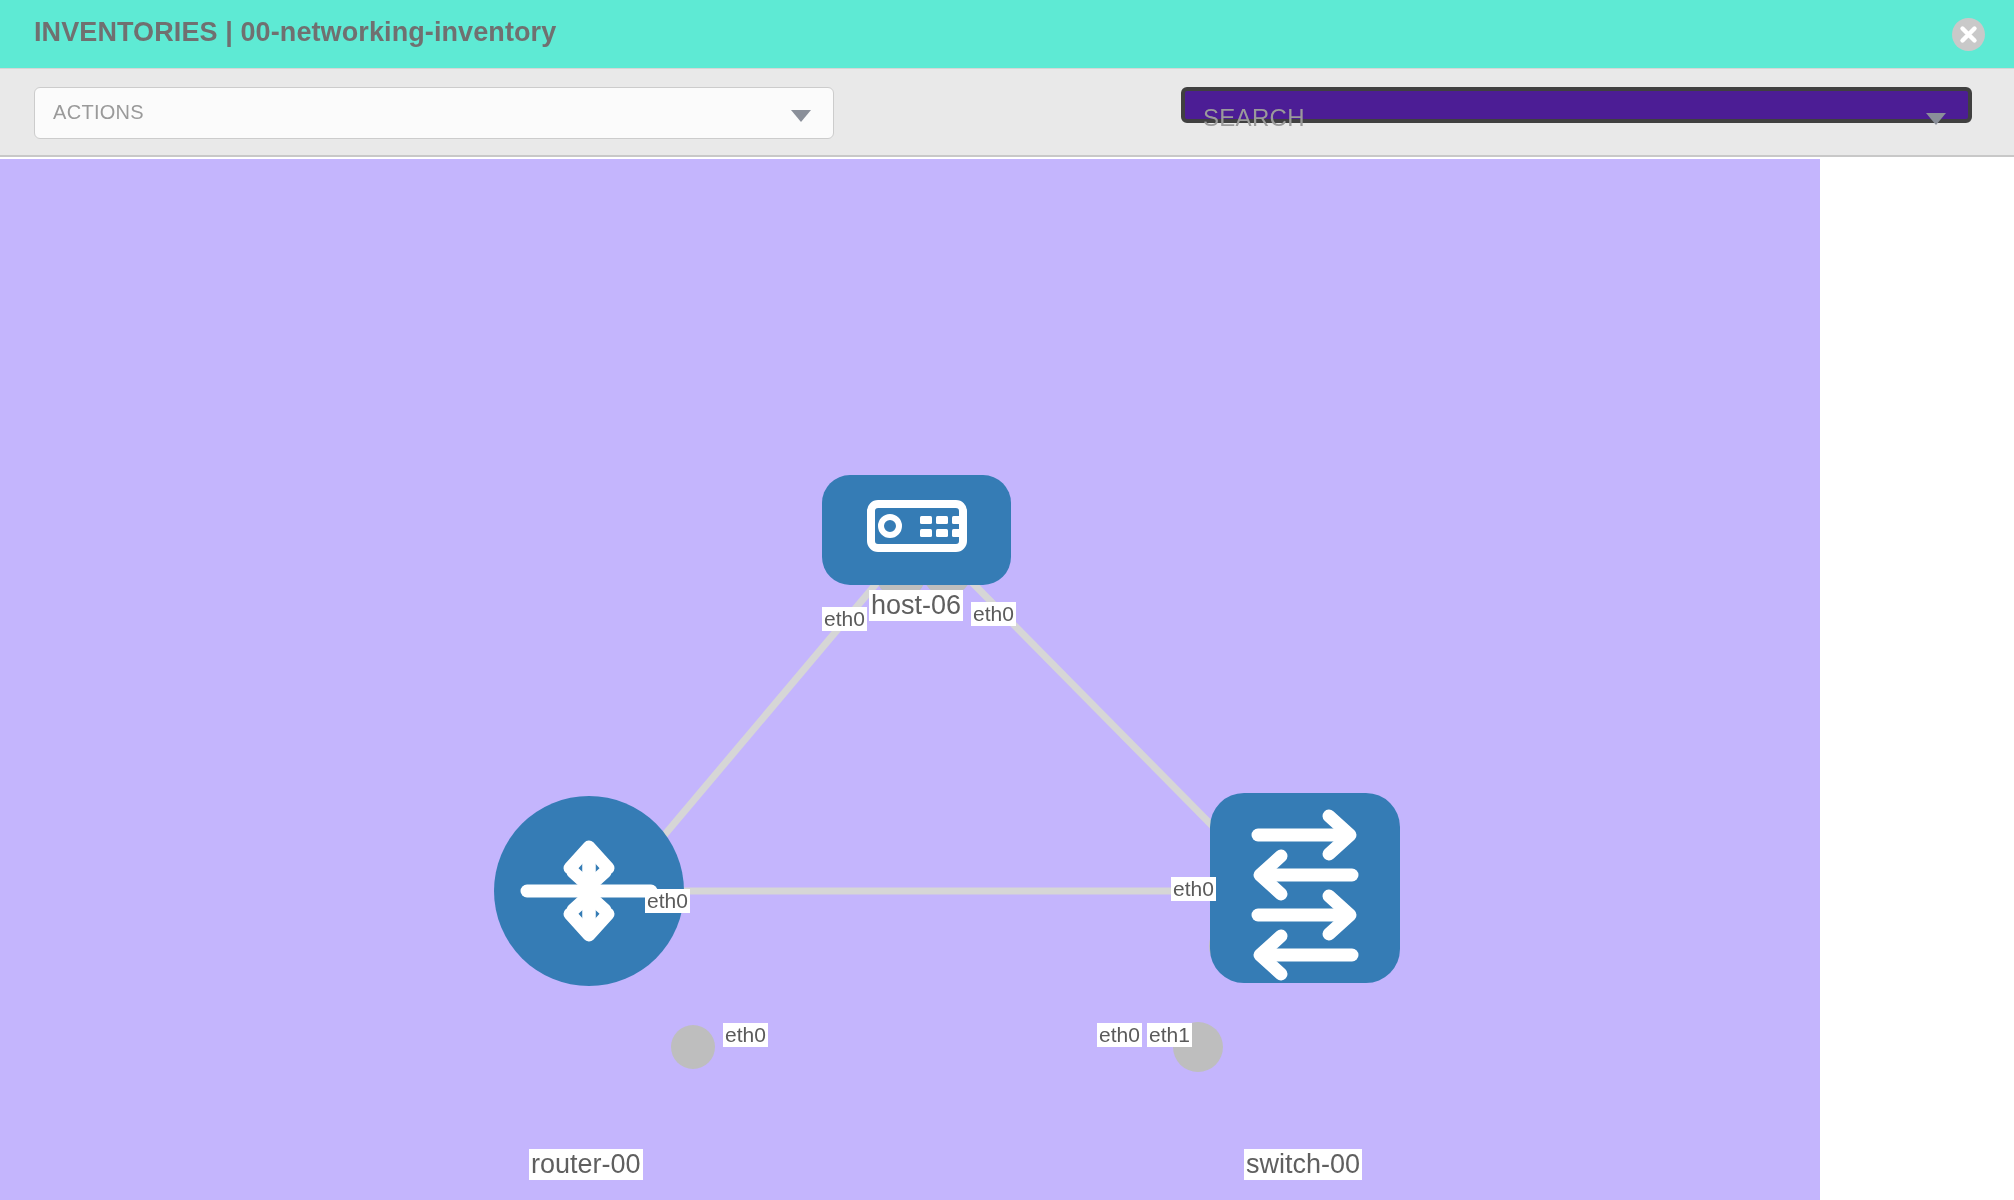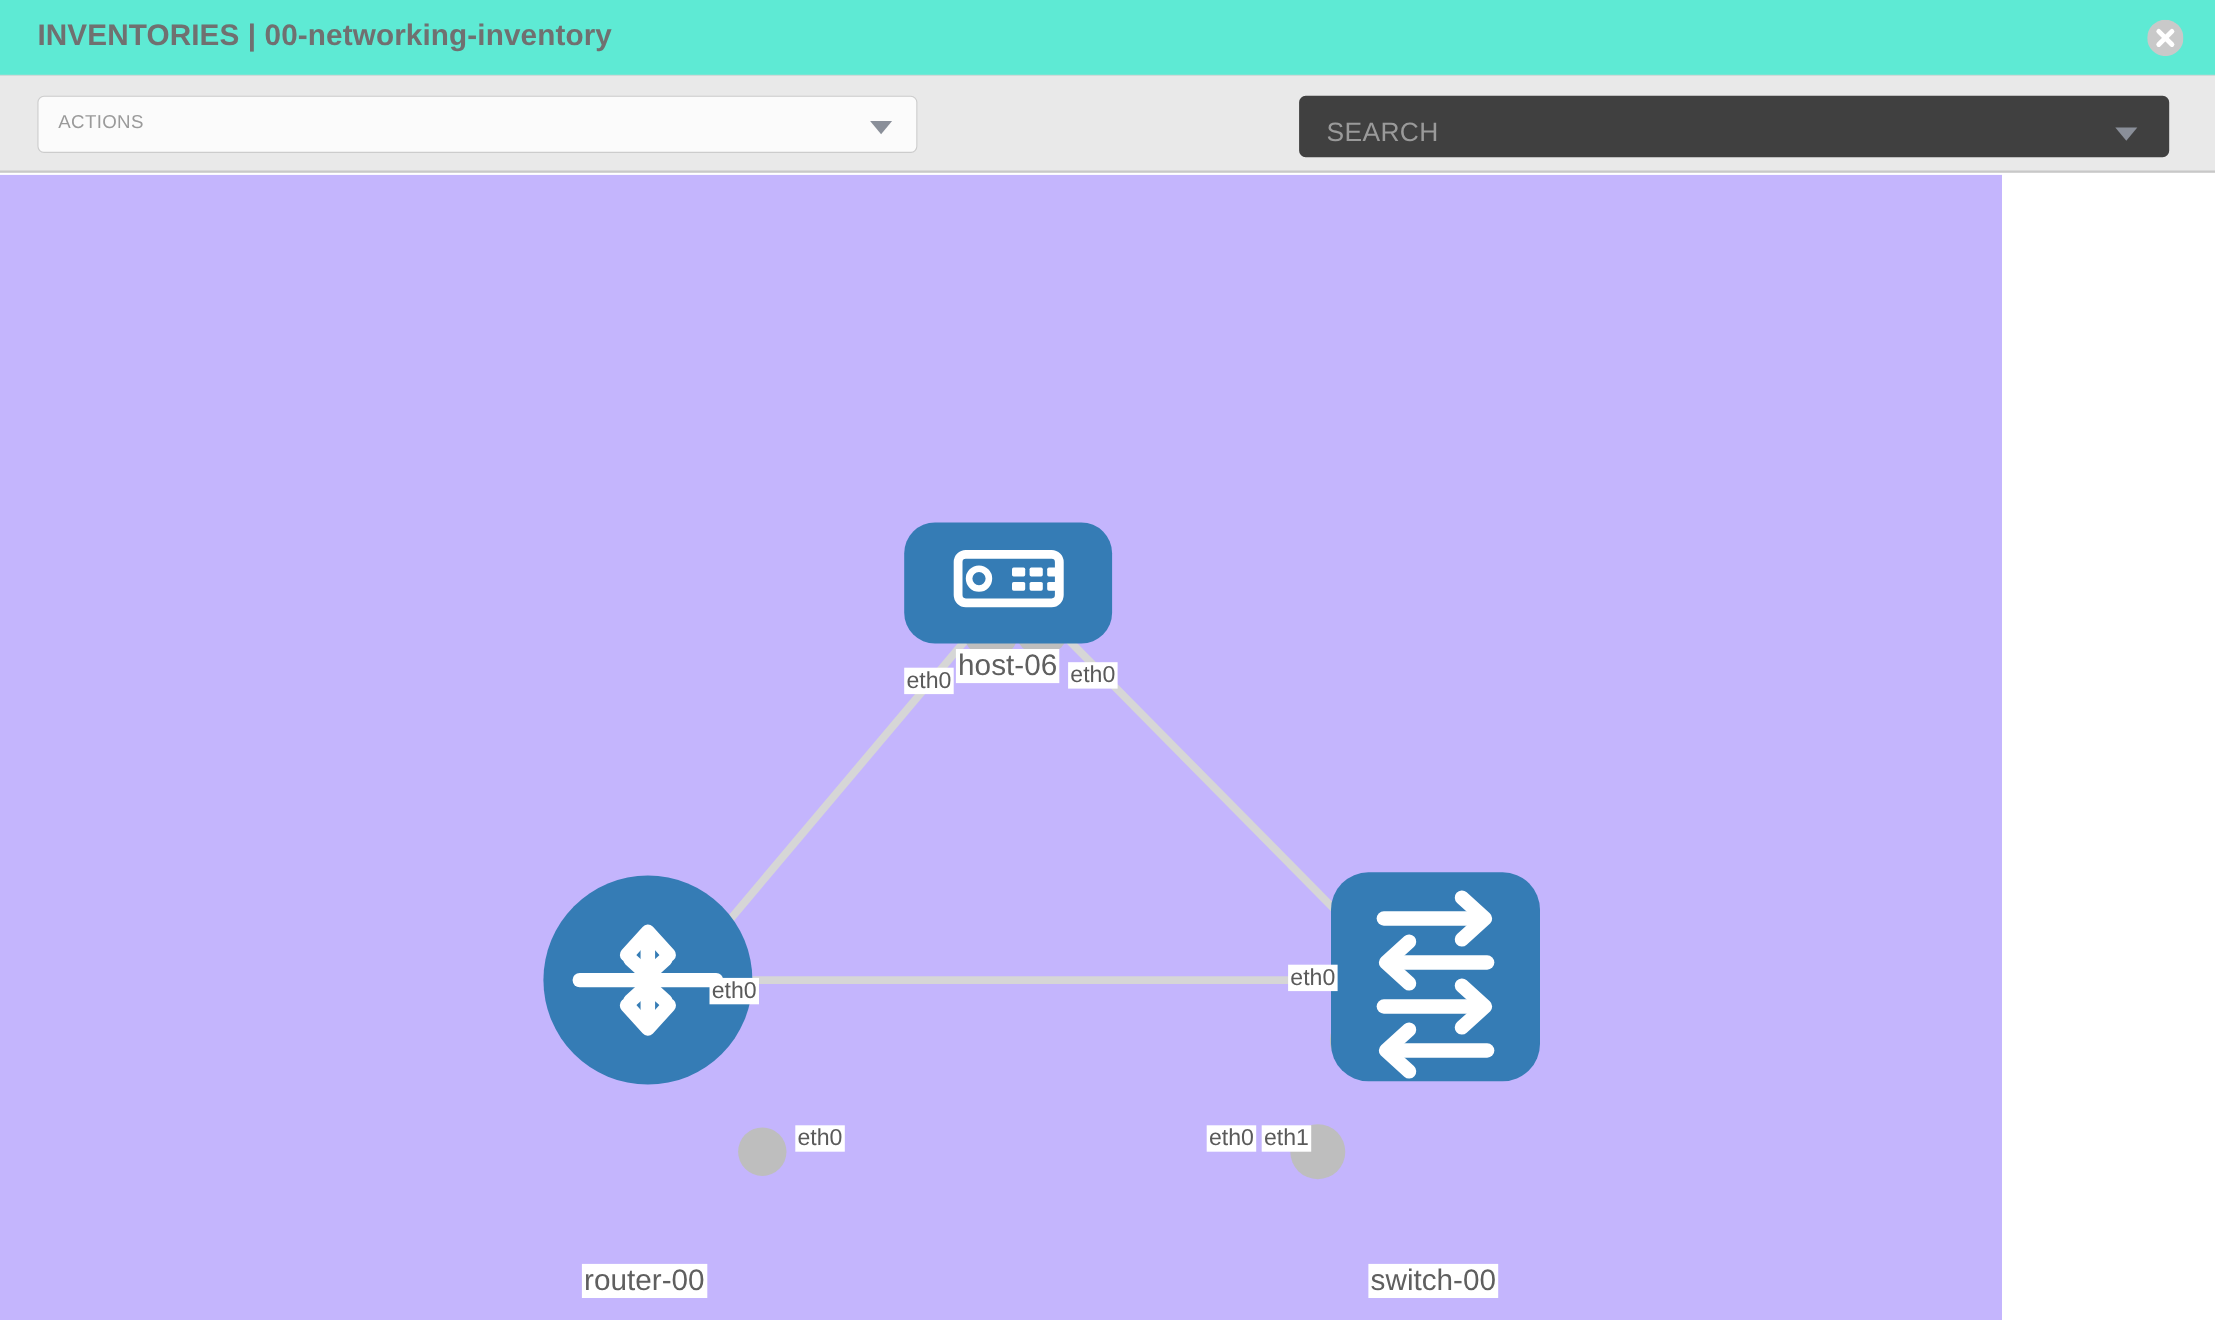--- a/index.html
+++ b/index.html
@@ -41,43 +41,43 @@
   .actions-select {
     position: absolute; left: 34px; top: 18px;
     width: 800px; height: 52px;
     background: #fbfbfb;
     border: 1px solid #cccccc;
     border-radius: 6px;
     cursor: pointer;
   }
   .actions-label {
     position: absolute; left: 18px; top: 13px;
-    font-size: 17px; color: #9a9a9a;
+    font-size: 20px; color: #9a9a9a;
     letter-spacing: 0.3px;
   }
   .caret {
     position: absolute; right: 22px; top: 22px;
     width: 0; height: 0;
     border-left: 10px solid transparent;
     border-right: 10px solid transparent;
     border-top: 12px solid #8a8f99;
   }
   .tool-icon {
     position: absolute; top: 98px;
     width: 44px; height: 44px;
     cursor: pointer;
   }
   .wrench-icon { left: 1043px; }
   .key-icon { left: 1113px; }
 
   .search-select {
     position: absolute; left: 1181px; top: 18px;
-    width: 791px; height: 56px;
-    background: #404040;
-    border: 7px solid #404040;
+    width: 791px; height: 36px;
+    background: #4c1d95;
+    border: 4px solid #404040;
     border-radius: 6px;
     cursor: text;
   }
   .search-label {
     position: absolute; left: 18px; top: 13px;
     font-size: 24px; color: #9a9a9a;
     letter-spacing: 0.3px;
   }
 
   

